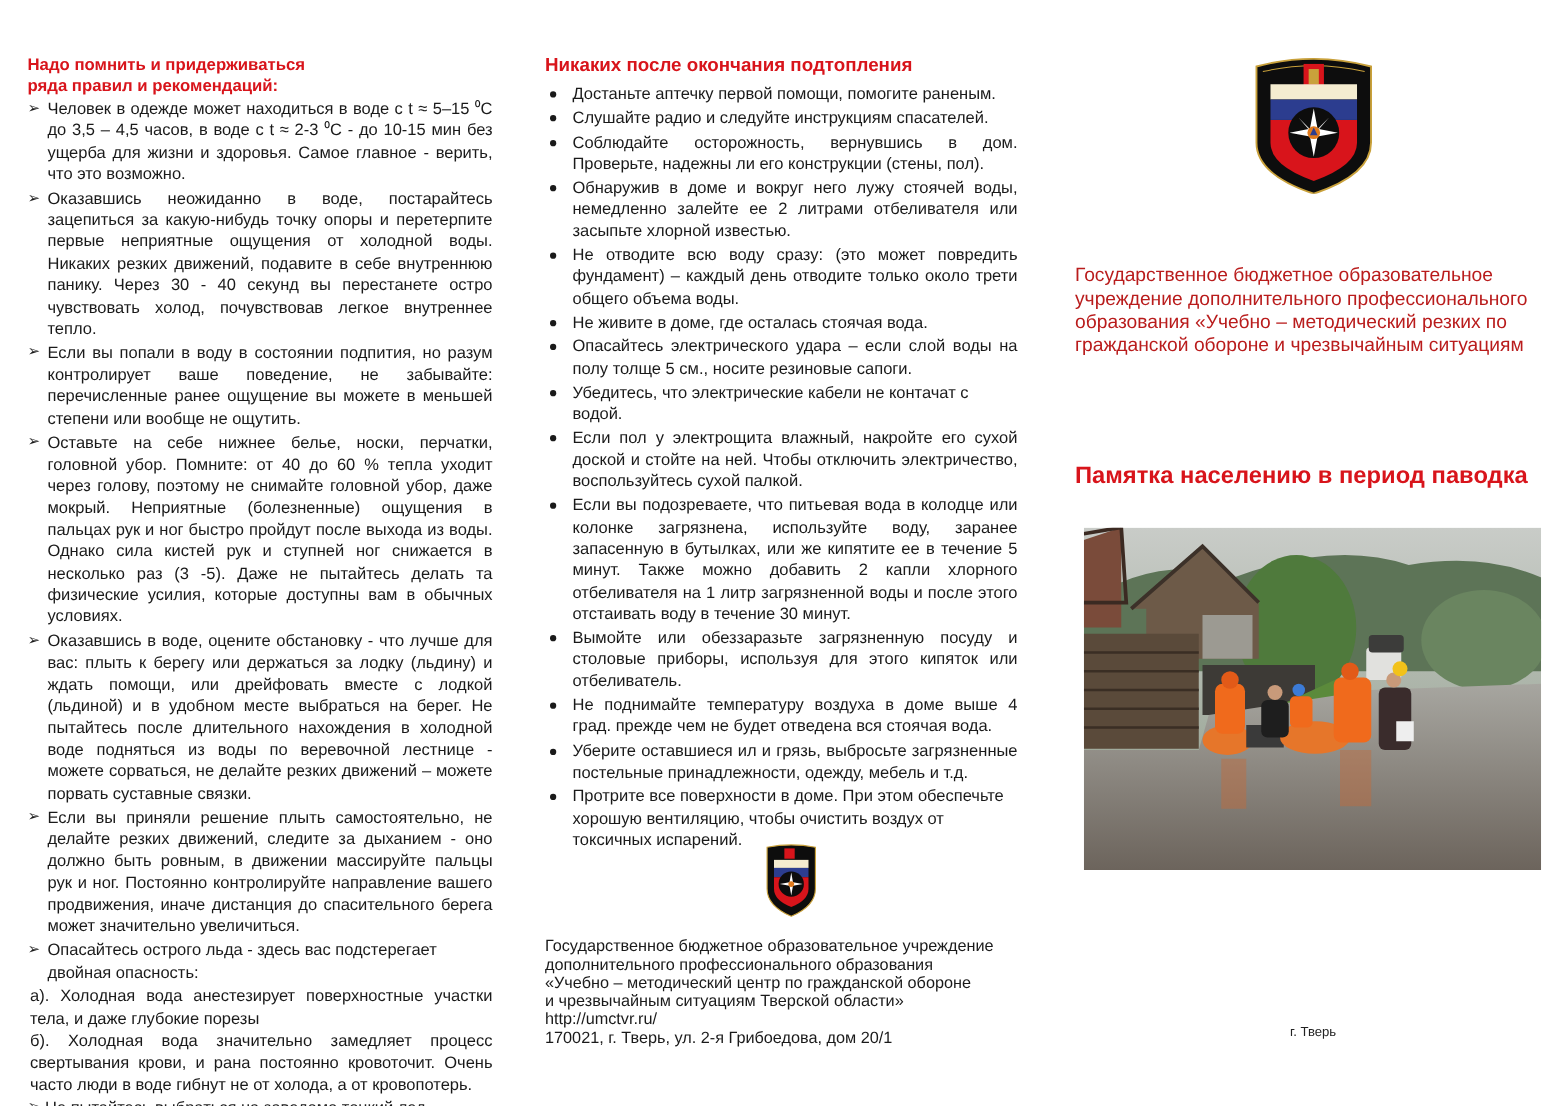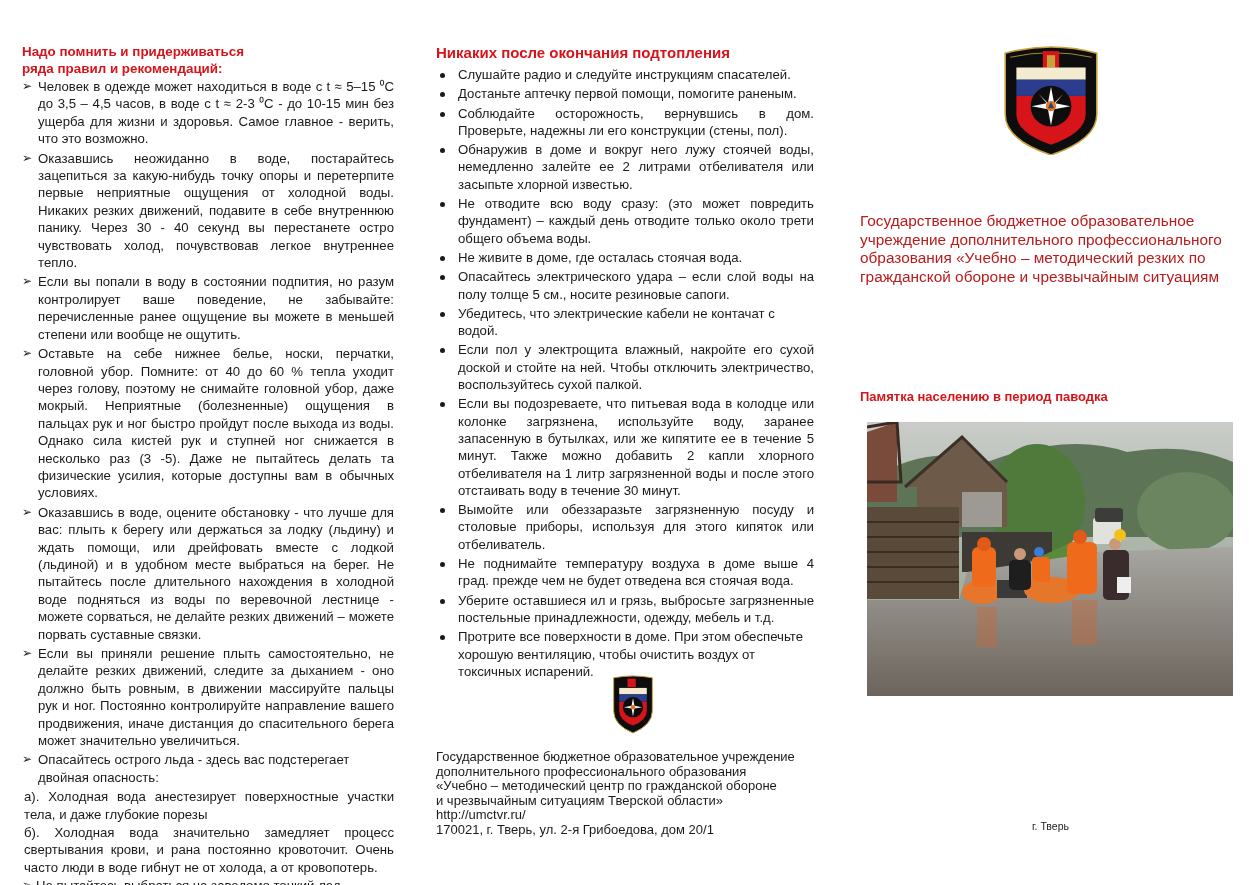--- a/index.html
+++ b/index.html
@@ -25,21 +25,21 @@
   .mid-list { position: absolute; top: 66px; left: 0; width: 378px; font-size: 13.2px; line-height: 17.3px; }
   .dot-item { position: relative; padding-left: 22px; text-align: justify; margin-bottom: 2px; }
   .dot-item .dot { position: absolute; left: 4px; top: 7px; width: 5px; height: 5px; border-radius: 50%; background: #1a1a1a; }
   .left-align { text-align: left; }
 
   .small-logo { position: absolute; top: 674px; left: 174px; width: 46px; height: 60px; }
   .footer-info { position: absolute; top: 750px; left: 0; width: 100%; font-size: 13px; line-height: 14.5px; }
 
   .big-logo { position: absolute; top: 43px; left: 140px; width: 102px; height: 112px; }
   .org-name { position: absolute; top: 212px; left: 0; width: 100%; text-align: left; font-size: 15.4px; line-height: 18.5px; color: #b91c1c; }
-  .memo-title { position: absolute; top: 387px; left: 0; width: 100%; font-size: 13px; line-height: 20px; }
+  .memo-title { position: absolute; top: 371px; left: 0; width: 100%; font-size: 19px; line-height: 20px; }
   .photo { position: absolute; top: 422px; left: 7px; width: 366px; height: 274px; overflow: hidden; }
   .city { position: absolute; top: 820px; left: 172px; font-size: 10.5px; color: #222; }
 </style>
 </head>
 <body>
 
 <div class="col col-left">
   <div class="red-title left-title">
     <div>Надо помнить и придерживаться</div>
     <div>ряда правил и рекомендаций:</div>
@@ -54,22 +54,22 @@
     <div class="arrow-item left-align"><span class="mark">➢</span><span>Опасайтесь острого льда - здесь вас подстерегает двойная опасность:</span></div>
     <div class="plain-item">а). Холодная вода анестезирует поверхностные участки тела, и даже глубокие порезы</div>
     <div class="plain-item">б). Холодная вода значительно замедляет процесс свертывания крови, и рана постоянно кровоточит. Очень часто люди в воде гибнут не от холода, а от кровопотерь.</div>
     <div class="tight-arrow"><span class="mark" style="position:absolute;left:0;top:0;font-size:12px;">➢</span><span>Не пытайтесь выбраться на заведомо тонкий лед.</span></div>
   </div>
 </div>
 
 <div class="col col-mid">
   <div class="red-title mid-title">Никаких после окончания подтопления</div>
   <div class="mid-list">
+    <div class="dot-item left-align"><span class="dot"></span><span>Достаньте аптечку первой помощи, помогите раненым.</span></div>
     <div class="dot-item left-align"><span class="dot"></span><span>Слушайте радио и следуйте инструкциям спасателей.</span></div>
-    <div class="dot-item left-align"><span class="dot"></span><span>Достаньте аптечку первой помощи, помогите раненым.</span></div>
     <div class="dot-item"><span class="dot"></span><span>Соблюдайте осторожность, вернувшись в дом. Проверьте, надежны ли его конструкции (стены, пол).</span></div>
     <div class="dot-item"><span class="dot"></span><span>Обнаружив в доме и вокруг него лужу стоячей воды, немедленно залейте ее 2 литрами отбеливателя или засыпьте хлорной известью.</span></div>
     <div class="dot-item"><span class="dot"></span><span>Не отводите всю воду сразу: (это может повредить фундамент) – каждый день отводите только около трети общего объема воды.</span></div>
     <div class="dot-item left-align"><span class="dot"></span><span>Не живите в доме, где осталась стоячая вода.</span></div>
     <div class="dot-item"><span class="dot"></span><span>Опасайтесь электрического удара – если слой воды на полу толще 5 см., носите резиновые сапоги.</span></div>
     <div class="dot-item left-align"><span class="dot"></span><span>Убедитесь, что электрические кабели не контачат с водой.</span></div>
     <div class="dot-item"><span class="dot"></span><span>Если пол у электрощита влажный, накройте его сухой доской и стойте на ней. Чтобы отключить электричество, воспользуйтесь сухой палкой.</span></div>
     <div class="dot-item"><span class="dot"></span><span>Если вы подозреваете, что питьевая вода в колодце или колонке загрязнена, используйте воду, заранее запасенную в бутылках, или же кипятите ее в течение 5 минут. Также можно добавить 2 капли хлорного отбеливателя на 1 литр загрязненной воды и после этого отстаивать воду в течение 30 минут.</span></div>
     <div class="dot-item"><span class="dot"></span><span>Вымойте или обеззаразьте загрязненную посуду и столовые приборы, используя для этого кипяток или отбеливатель.</span></div>
     <div class="dot-item"><span class="dot"></span><span>Не поднимайте температуру воздуха в доме выше 4 град. прежде чем не будет отведена вся стоячая вода.</span></div>

